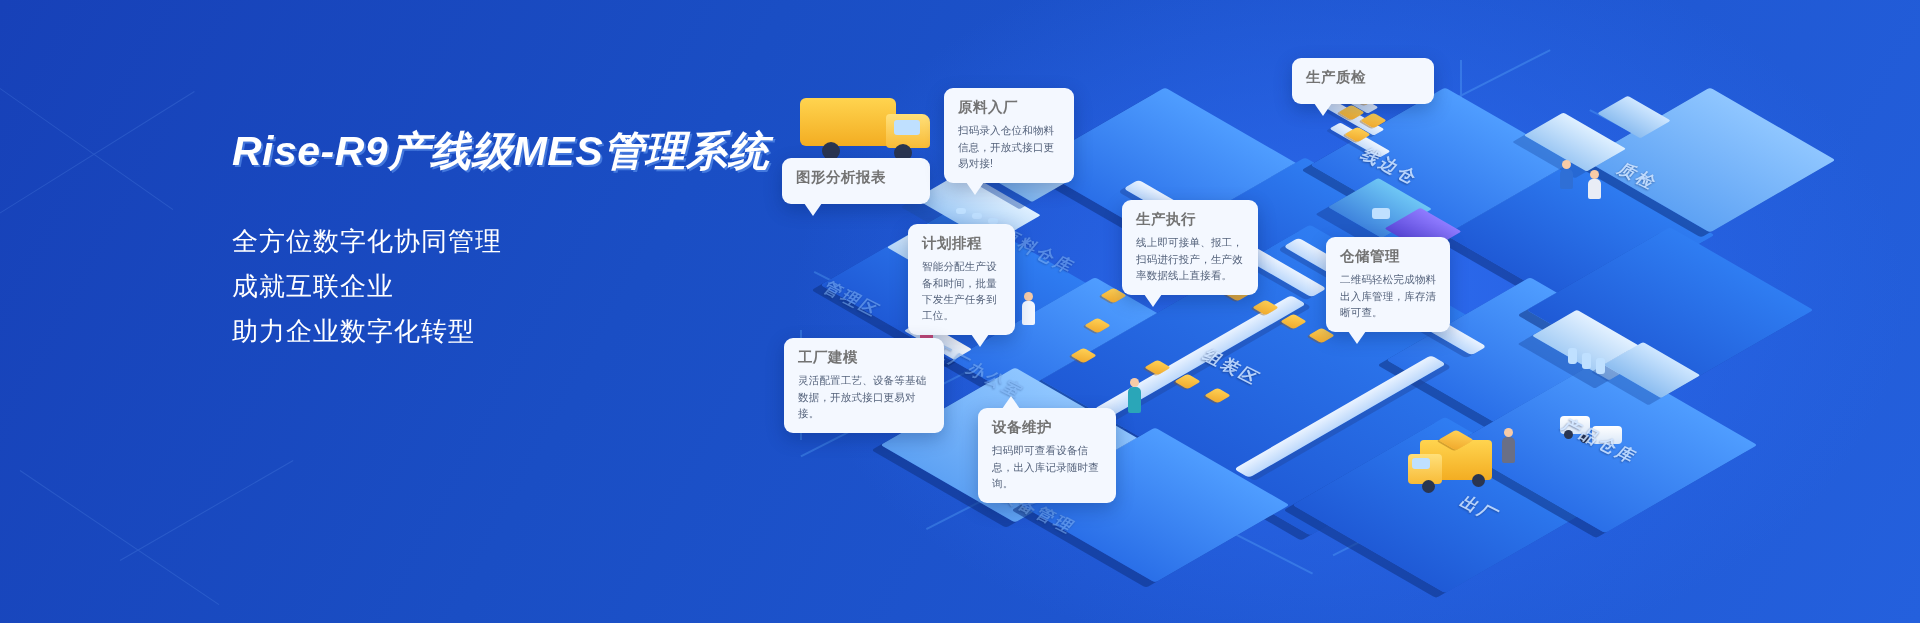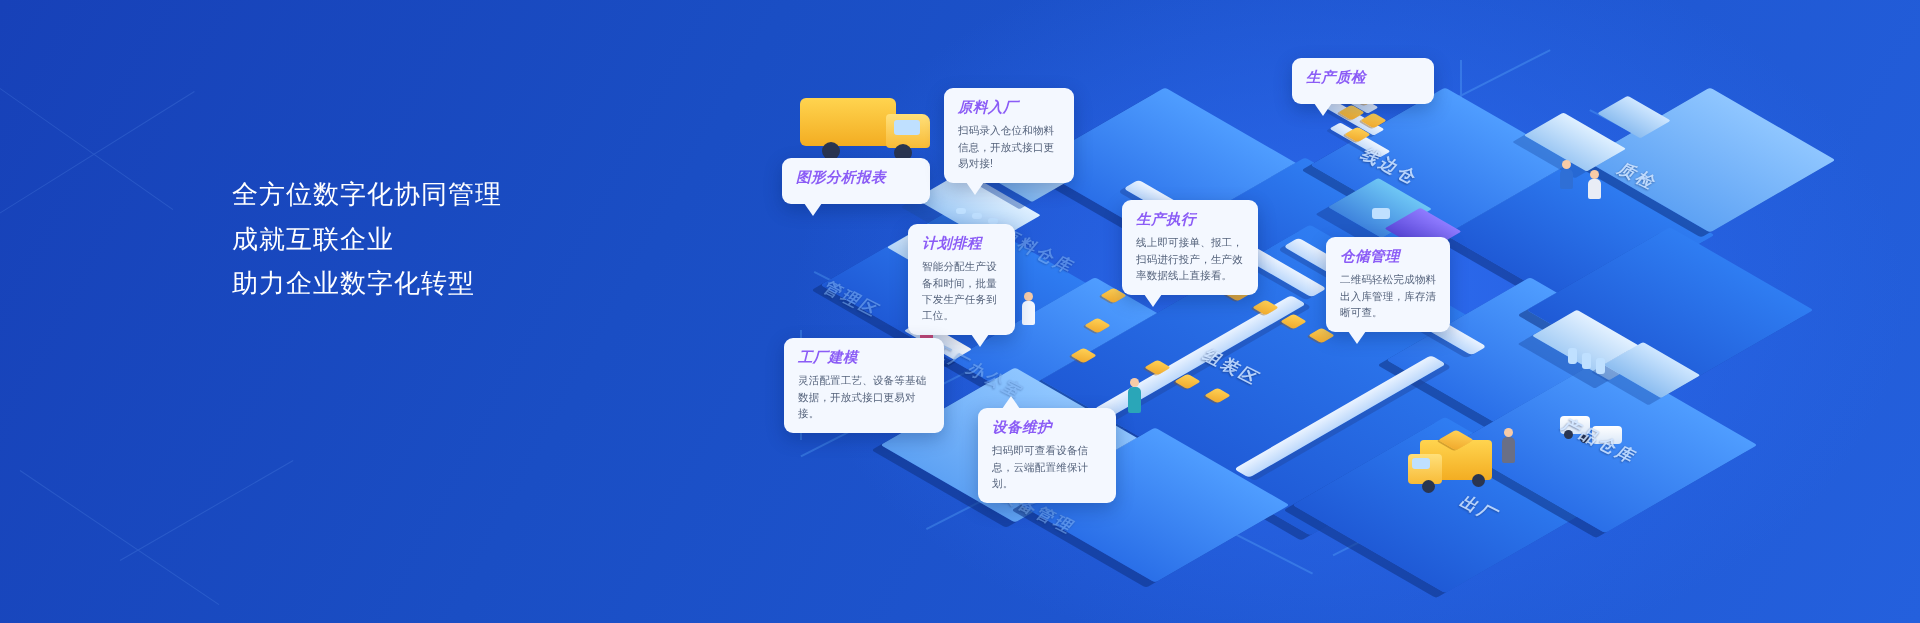--- a/index.html
+++ b/index.html
@@ -76,22 +76,22 @@
   }
   .iso-label.dim { color: #7fb0ef; opacity: .55; }
 
   
   .card {
     position: absolute; background: #f4f8ff; border-radius: 9px;
     box-shadow: 0 6px 18px rgba(8,32,92,.30);
     padding: 11px 13px 12px 14px;
   }
   .card .h {
-    font-size: 14.5px; font-weight: 700; color: #8b5cf6; letter-spacing: .5px;
-    line-height: 1.2; margin-bottom: 6px; font-style: italic;
+    font-size: 14.5px; font-weight: 700; color: #737373; letter-spacing: .5px;
+    line-height: 1.2; margin-bottom: 6px;
   }
   .card .p {
     font-size: 10.5px; color: #55637c; line-height: 1.55; letter-spacing: .2px;
   }
   .card:after {
     content: ""; position: absolute; width: 0; height: 0;
     border-left: 9px solid transparent; border-right: 9px solid transparent;
     border-top: 13px solid #f4f8ff;
   }
   .card.tail-bl:after { left: 22px; bottom: -12px; }
@@ -118,20 +118,21 @@
 <div id="banner">
 
   <div class="deco-lines">
     <i style="left:-40px; top:60px; width:260px; transform:rotate(35deg);"></i>
     <i style="left:-60px; top:250px; width:300px; transform:rotate(-32deg);"></i>
     <i style="left:20px; top:470px; width:240px; transform:rotate(34deg);"></i>
     <i style="left:120px; top:560px; width:200px; transform:rotate(-30deg);"></i>
   </div>
 
   <div class="copy">
+    <div class="title">Rise-R9产线级MES管理系统</div>
     <div class="sub">
       <div>全方位数字化协同管理</div>
       <div>成就互联企业</div>
       <div>助力企业数字化转型</div>
     </div>
   </div>
 
   <div class="scene">
 
     <div class="grid-net">
@@ -301,16 +302,16 @@
     <div class="p">二维码轻松完成物料出入库管理，库存清晰可查。</div>
   </div>
 
   <div class="card tail-none" style="left:784px; top:338px; width:160px;">
     <div class="h">工厂建模</div>
     <div class="p">灵活配置工艺、设备等基础数据，开放式接口更易对接。</div>
   </div>
 
   <div class="card tail-tl" style="left:978px; top:408px; width:138px;">
     <div class="h">设备维护</div>
-    <div class="p">扫码即可查看设备信息，云端配置维保计划。</div>
+    <div class="p">扫码即可查看设备信息，出入库记录随时查询。</div>
   </div>
 
 </div>
 
 </body></html>

